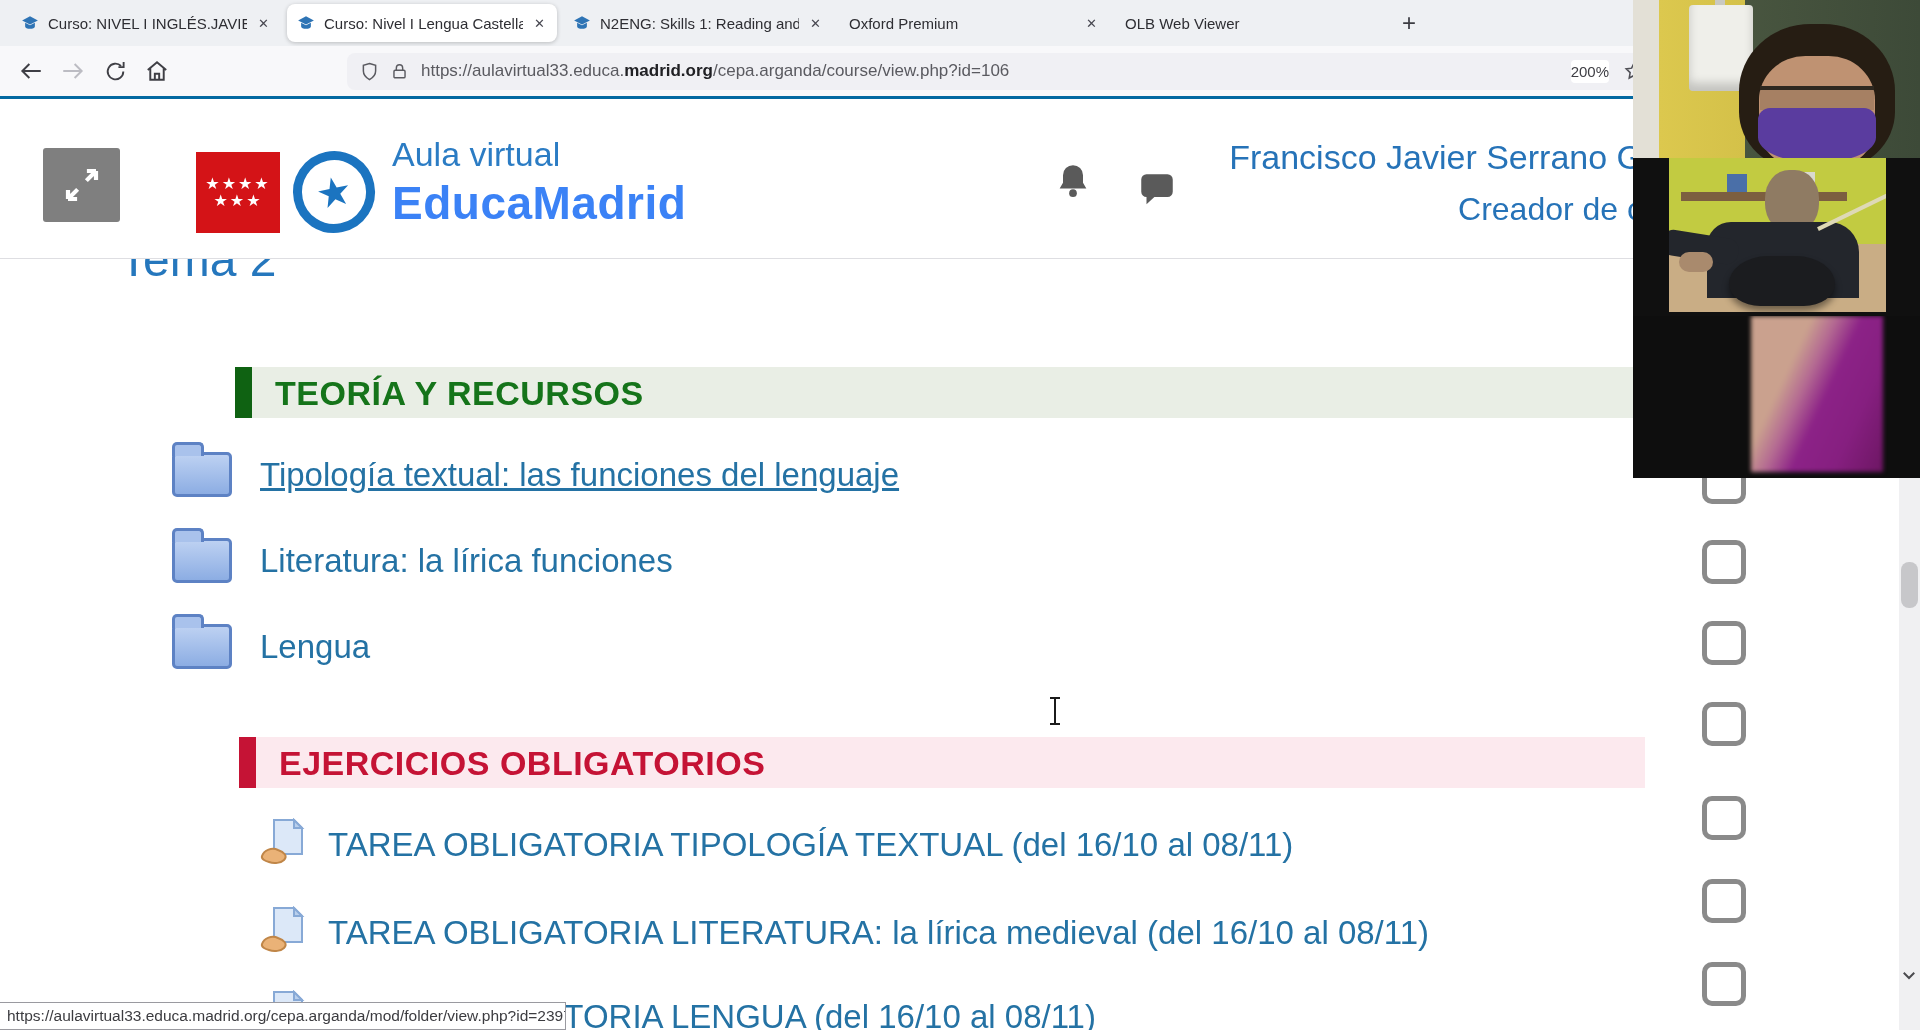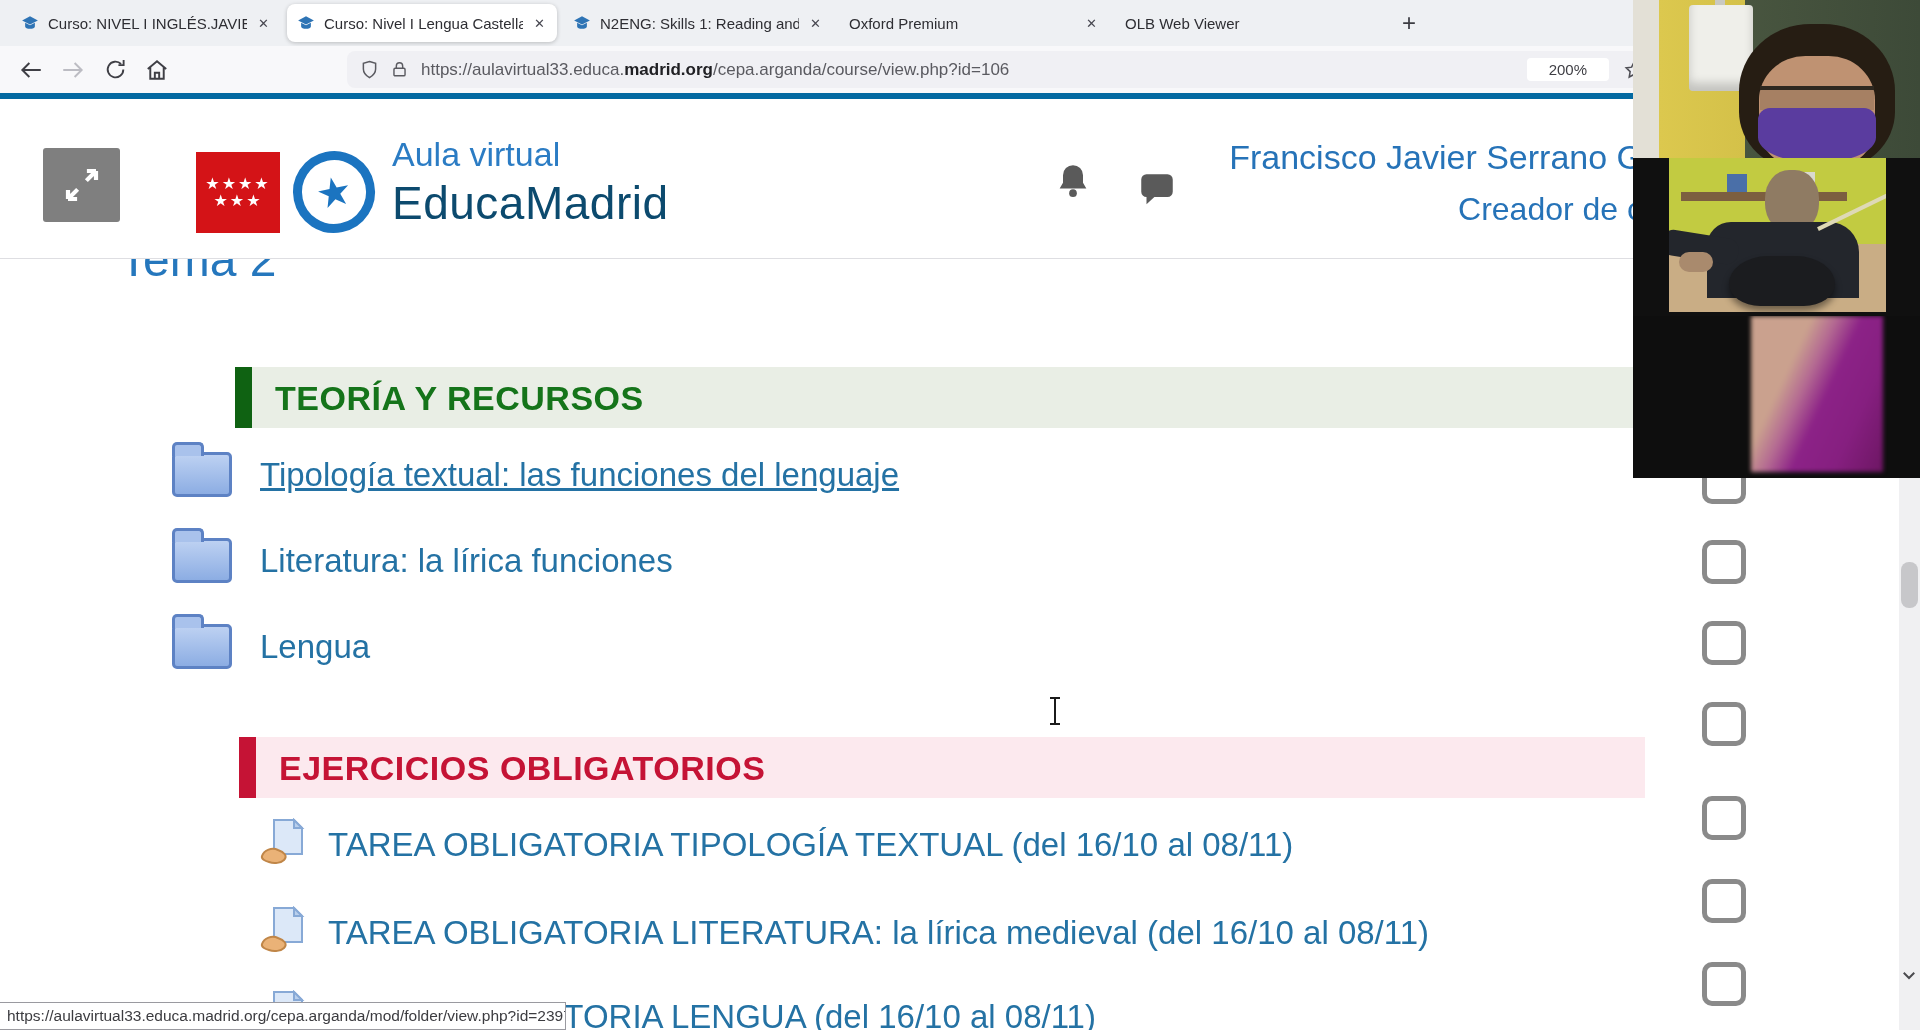--- a/index.html
+++ b/index.html
@@ -13,56 +13,56 @@
             background:#eef0f3; display:flex; align-items:center; padding-left:8px; }
   .tab { width:270px; height:38px; margin:0 3px; border-radius:8px; display:flex;
          align-items:center; gap:9px; padding:0 10px; font-size:15px; color:#2e2e33; flex:none; }
   .tab.active { background:#fff; box-shadow:0 1px 4px rgba(0,0,0,.22); }
   .tab-label { flex:1; white-space:nowrap; overflow:hidden; }
   .tab-close { font-size:13px; color:#474750; padding:0 2px; }
   .favicon { width:18px; height:18px; flex:none; display:flex; }
   .newtab { font-size:24px; color:#3b3b41; margin-left:14px; font-weight:400; }
 
   .toolbar { position:absolute; top:46px; left:0; width:100%; height:53px; background:#f8f8fa;
-             border-bottom:6px solid #0369a1; display:flex; align-items:center; padding-left:16px; }
+             border-bottom:3px solid #0369a1; display:flex; align-items:center; padding-left:16px; }
   .nav-btn { width:30px; height:30px; margin-right:12px; display:flex; align-items:center; justify-content:center; }
   .urlbar { margin-left:163px; width:1310px; height:37px; background:#f0f0f4; border-radius:8px;
             display:flex; align-items:center; padding:0 12px; }
   .url-text { margin-left:12px; font-size:17px; color:#5a5a60; white-space:nowrap; overflow:hidden; }
   .url-text b { color:#202024; font-weight:700; }
   .url-spacer { flex:1; }
-  .zoom-badge { background:#fff; border-radius:4px; padding:3px 22px; font-size:15px; color:#3e3e44; }
+  .zoom-badge { background:#fff; border-radius:4px; padding:3px 0; font-size:15px; color:#3e3e44; }
   .star-btn { margin-left:14px; display:flex; }
 
   
   .navbar-area { position:absolute; top:99px; left:0; width:100%; height:160px; background:#fff;
                  border-bottom:1px solid #dedee2; z-index:5; }
   .expand-btn { position:absolute; left:43px; top:49px; width:77px; height:74px; background:#7f7f7f;
                 border-radius:3px; display:flex; align-items:center; justify-content:center; }
   .flag { position:absolute; left:196px; top:53px; width:84px; height:81px; background:#d41317;
           display:flex; flex-direction:column; align-items:center; justify-content:center;
           color:#fff; line-height:1.02; }
   .flag .r1 { font-size:16px; letter-spacing:2px; }
   .flag .r2 { font-size:16px; letter-spacing:2px; }
   .logo-circle { position:absolute; left:293px; top:52px; width:82px; height:82px; border-radius:50%;
                  background:#fff; border:9px solid #1b74c0; display:flex; align-items:center;
                  justify-content:center; color:#1b74c0; font-size:40px; transform:rotate(-12deg); }
   .brand { position:absolute; left:392px; top:36px; }
   .brand .l1 { font-size:34px; color:#2b7cc4; }
-  .brand .l2 { font-size:46px; font-weight:400; color:#0c4a6e; margin-top:2px; letter-spacing:0.5px; }
+  .brand .l2 { font-size:46px; font-weight:700; color:#3b82f6; margin-top:2px; letter-spacing:0.5px; }
   .bell-btn { position:absolute; left:1053px; top:62px; }
   .chat-btn { position:absolute; left:1136px; top:70px; }
   .user-block { position:absolute; left:1195px; top:39px; width:448px; text-align:right; color:#2673b8; }
   .user-block .uname { font-size:34px; white-space:nowrap; }
   .user-block .urole { font-size:32px; margin-top:14px; white-space:nowrap; }
 
   
   .tema-heading { position:absolute; left:119px; top:232px; font-size:48px; color:#2577bd; z-index:1; }
 
-  .band { position:absolute; height:61px; }
+  .band { position:absolute; height:51px; }
   .band-green { left:235px; top:367px; width:1408px; background:#e9eee5; }
   .band-pink  { left:239px; top:737px; width:1406px; background:#fce9ee;padding-left:32px; }
   .band .bar { position:absolute; left:0; top:0; width:17px; height:100%; }
   .band-green .bar { background:#0f6212; }
   .band-pink  .bar { background:#c51335; }
   .band .btitle { position:absolute; left:40px; top:50%; transform:translateY(-50%);
                   font-size:34px; font-weight:700; letter-spacing:.5px; white-space:nowrap; }
   .band-green .btitle { color:#15741a; }
   .band-pink  .btitle { color:#c51335; }
 

